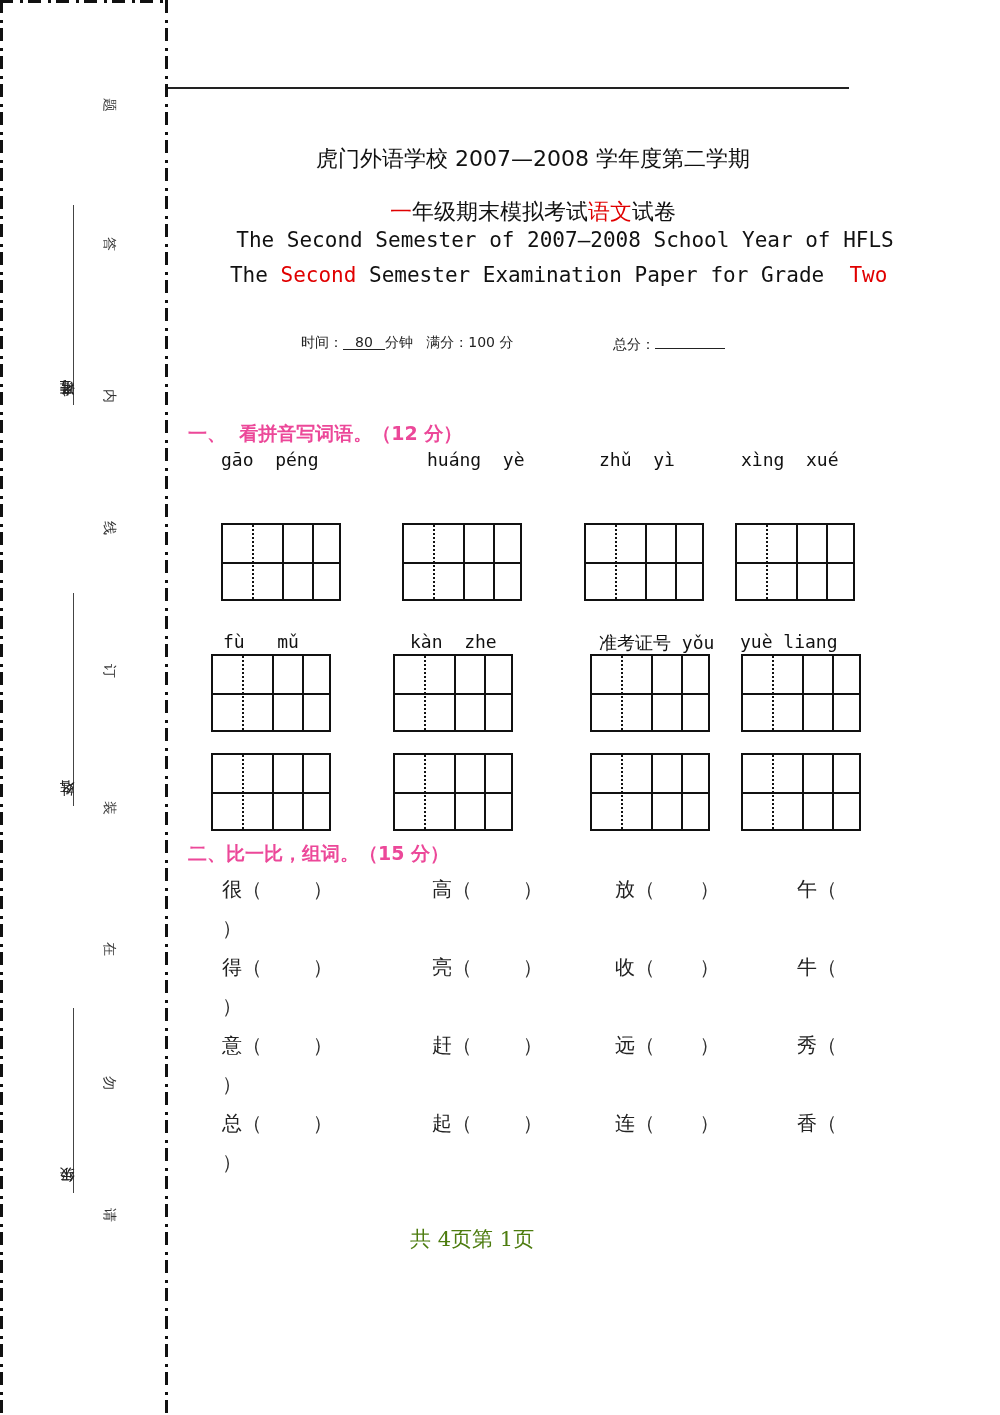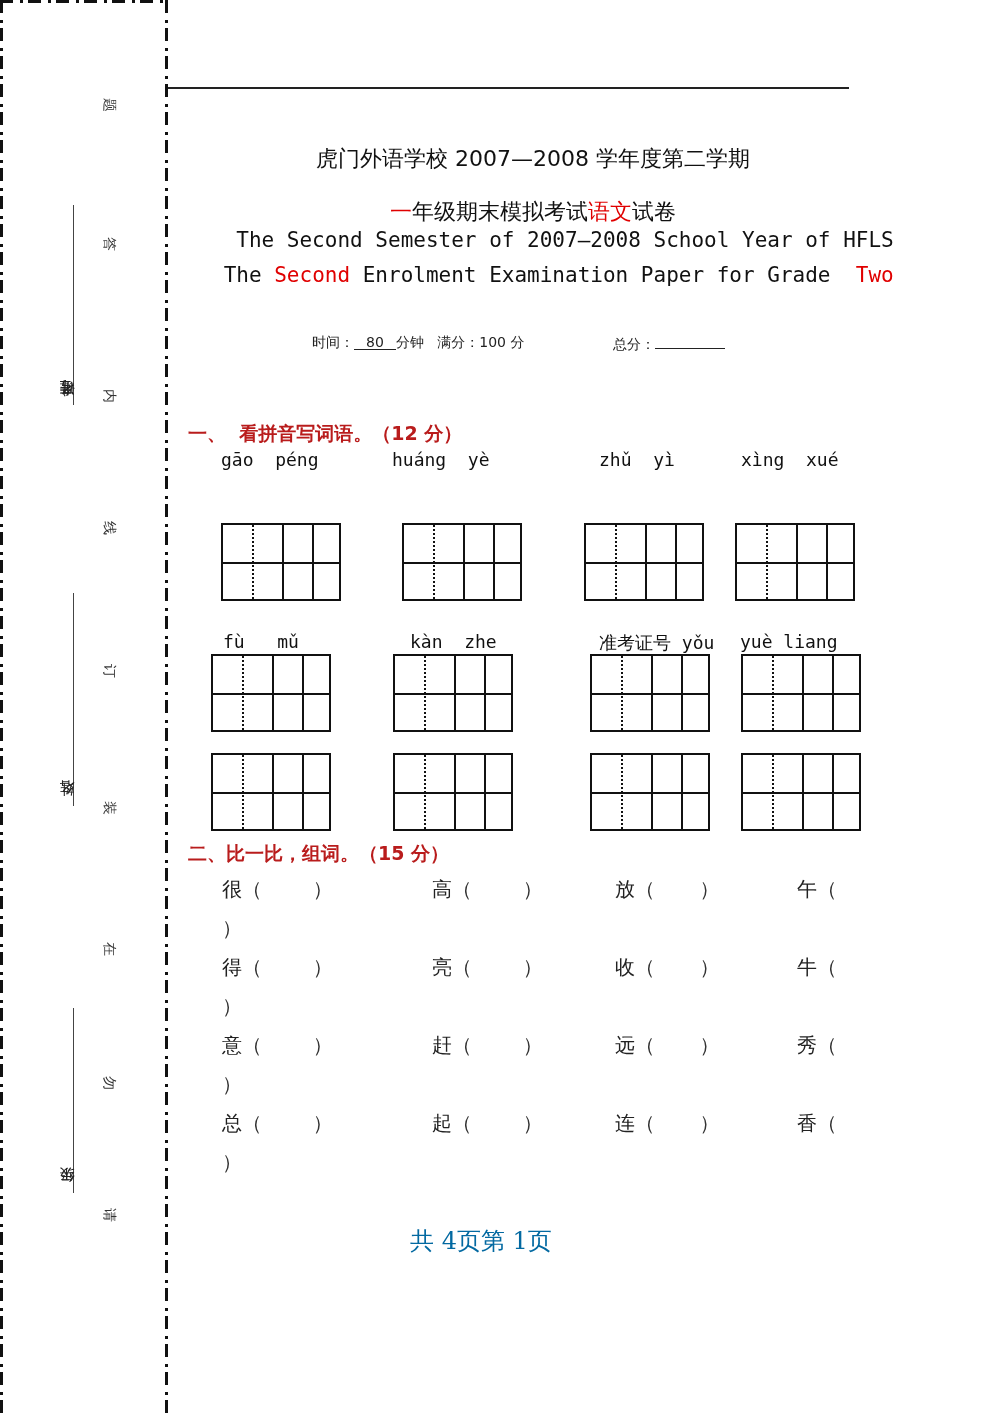--- a/index.html
+++ b/index.html
@@ -15,30 +15,30 @@
   .vert-line { position:absolute; width:1px; background:#444; }
   .binding-char { position:absolute; font-family:"DejaVu Sans", sans-serif; font-size:14px; color:#333;
     transform: rotate(90deg); width:16px; height:16px; line-height:16px; text-align:center; }
   .top-rule { position:absolute; left:168px; top:87px; width:681px; height:2px; background:#222; }
   .title-cn { position:absolute; left:0; width:1066px; text-align:center; font-family:"DejaVu Sans", sans-serif; font-size:22px; color:#111; }
   .red { color:#e00000; }
   .ul { }
   .title-en { position:absolute; left:150px; width:830px; text-align:center; font-family:"DejaVu Sans Mono","Liberation Mono", monospace; font-size:21px; color:#111; white-space:pre; }
   .meta-line { position:absolute; top:318px; font-family:"DejaVu Sans", sans-serif; font-size:14px; color:#222; white-space:pre; }
   .blank-ul { display:inline-block; border-bottom:1px solid #222; text-align:center; line-height:14px; }
-  .section-title { position:absolute; left:188px; font-family:"DejaVu Sans", sans-serif; font-weight:bold; font-size:19px; color:#b91c1c; white-space:pre; }
+  .section-title { position:absolute; left:188px; font-family:"DejaVu Sans", sans-serif; font-weight:bold; font-size:19px; color:#ec4899; white-space:pre; }
   .pinyin { position:absolute; font-family:"DejaVu Sans Mono","Liberation Mono", monospace; font-size:18px; color:#111; white-space:pre; }
   .tian-box { position:absolute; width:120px; height:78px; border:2px solid #111; box-sizing:border-box; }
   .tian-box .hmid { position:absolute; left:0; right:0; top:37px; height:2px; background:#111; }
   .tian-box .v1 { position:absolute; top:0; bottom:0; left:29px; width:0; border-left:2px dotted #111; }
   .tian-box .v2 { position:absolute; top:0; bottom:0; left:59px; width:2px; background:#111; }
   .tian-box .v3 { position:absolute; top:0; bottom:0; left:89px; width:2px; background:#111; }
   .word-item { position:absolute; font-family:"DejaVu Serif", serif; font-size:20px; color:#222; white-space:pre; }
   .paren { font-family:"DejaVu Sans", sans-serif; font-weight:300; color:#333; }
-  .footer { position:absolute; left:410px; top:1225px; font-family:"DejaVu Serif", serif; font-size:24px; color:#0369a1; white-space:pre; }
+  .footer { position:absolute; left:410px; top:1225px; font-family:"DejaVu Serif", serif; font-size:21px; color:#4d7c0f; white-space:pre; }
 </style>
 </head>
 <body>
 
 <div class="dashdot-v" style="left:0;top:0;height:1415px;"></div>
 <div class="dashdot-h" style="left:0;top:0;width:168px;"></div>
 <div class="dashdot-v" style="left:165px;top:0;height:1415px;"></div>
 
 <div class="vert-line" style="left:73px;top:205px;height:200px;"></div>
 <div class="vert-label" style="left:58px;top:405px;">准考证号</div>
@@ -60,33 +60,33 @@
 <div class="binding-char" style="left:102px;top:1207px;">请</div>
 
 <div class="top-rule"></div>
 
 <div class="title-cn" style="top:144px;">虎门外语学校 2007—2008 学年度第二学期</div>
 <div class="title-cn" style="top:197px;">
   <span class="red">一</span><span>年级期末模拟考试</span><span class="red ul">语文</span><span>试卷</span>
 </div>
 
 <div class="title-en" style="top:228px;">The Second Semester of 2007—2008 School Year of HFLS</div>
-<div class="title-en" style="top:263px;"><span>The </span><span class="red ul">Second</span><span> Enrolment Examination Paper for Grade  </span><span class="red ul">Two </span></div>
+<div class="title-en" style="top:263px;"><span>The </span><span class="red ul">Second</span><span> Semester Examination Paper for Grade  </span><span class="red ul">Two </span></div>
 
-<div class="meta-line" style="left:303px;">
+<div class="meta-line" style="left:292px;">
   <span>时间：</span><span class="blank-ul" style="width:42px;">80</span><span>分钟</span>   <span>满分：100 分</span>
 </div>
 <div class="meta-line" style="left:604px;">
   <span>总分：</span><span class="blank-ul" style="width:70px;height:14px;"></span>
 </div>
 
 <div class="section-title" style="top:421px;">一、  看拼音写词语。（12 分）</div>
 
 <div class="pinyin" style="left:221px;top:449px;">gāo  péng</div>
-<div class="pinyin" style="left:392px;top:449px;">huáng  yè</div>
+<div class="pinyin" style="left:427px;top:449px;">huáng  yè</div>
 <div class="pinyin" style="left:599px;top:449px;">zhǔ  yì</div>
 <div class="pinyin" style="left:741px;top:449px;">xìng  xué</div>
 
 <div class="tian-box" style="left:221px;top:523px;">
     <div class="hmid"></div>
     <div class="v1"></div>
     <div class="v2"></div>
     <div class="v3"></div>
   </div>
 <div class="tian-box" style="left:402px;top:523px;">

